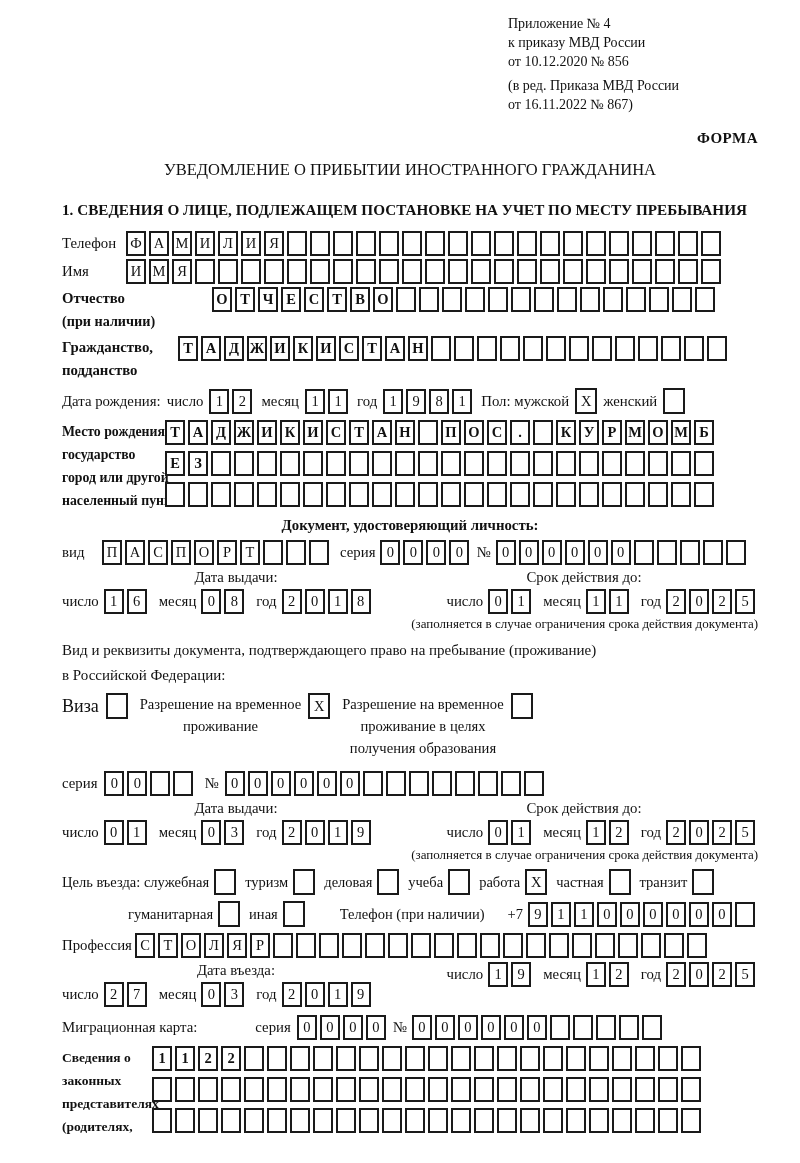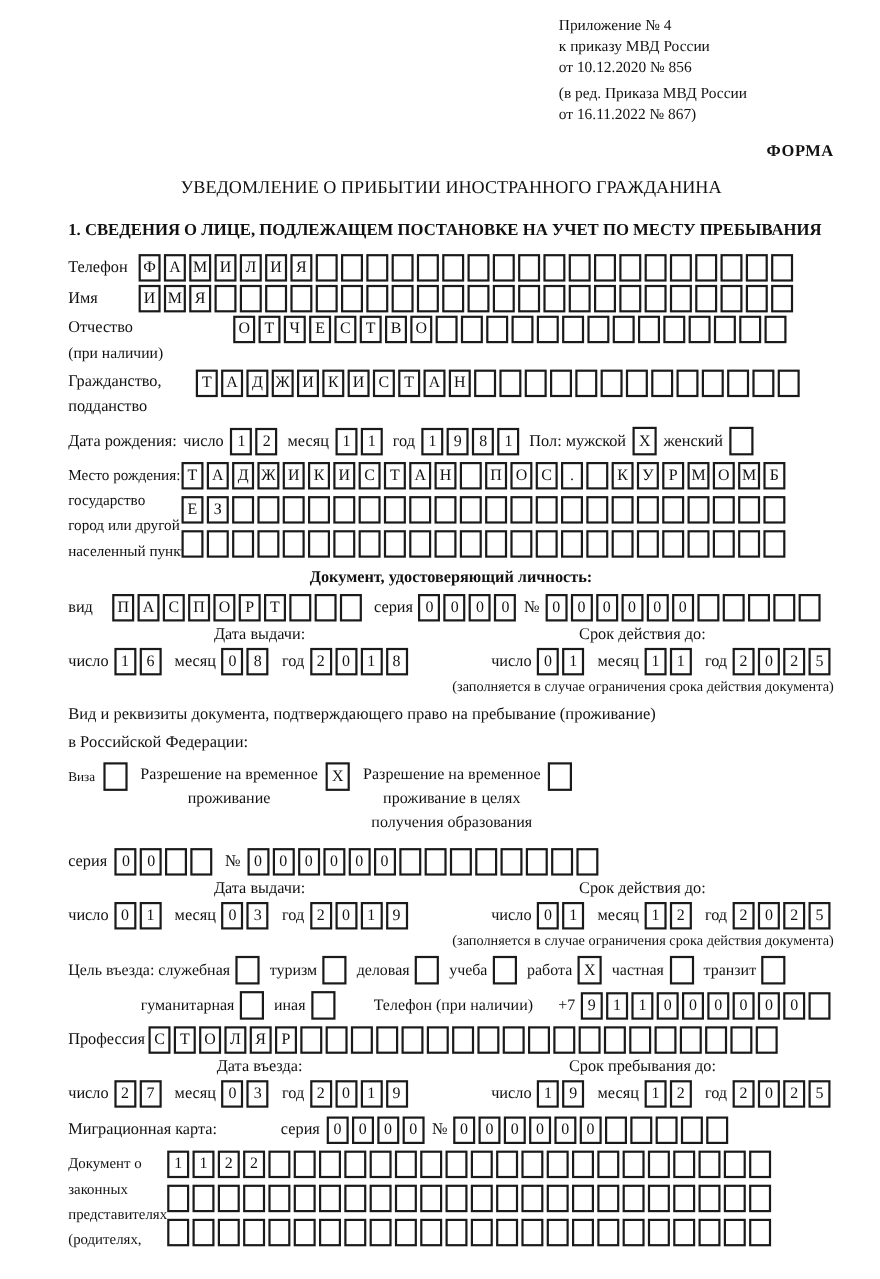--- a/index.html
+++ b/index.html
@@ -19,21 +19,21 @@
   .forma { text-align: right; font-weight: bold; font-size: 15px; margin-top: 16px; letter-spacing: .5px; }
 
   
   .title { text-align: center; font-weight: normal; font-size: 16.5px; line-height: 26px; margin-top: 10px; }
   .blank { display: inline-block; width: 58px; border-bottom: 2.5px solid #333; height: 14px; margin-left: 14px; }
 
   .sec { font-weight: bold; font-size: 15.2px; margin-top: 18px; margin-bottom: 12px; }
 
   
   .r { display: flex; align-items: center; margin-bottom: 3px; }
-  .r.top { align-items: flex-start; }
+  .r.top { align-items: flex-start; font-weight: bold; }
   .lbl { font-size: 14.8px; white-space: nowrap; }
   .st { display: flex; flex-direction: column; flex: none; }
   .st .lbl { line-height: 23px; }
   .sub { font-size: 14.2px; }
   .w64 { width: 64px; } .w150 { width: 150px; } .w116 { width: 116px; }
   .w103 { width: 103px; } .w40 { width: 40px; } .w90 { width: 90px; }
   .col { display: flex; flex-direction: column; }
   .col .cells { margin-bottom: 6px; }
   .col .cells:last-child { margin-bottom: 0; }
 
@@ -65,21 +65,21 @@
   .dl .cells { margin-right: 9px; }
   .dl .cells:last-child { margin-right: 0; }
   .note { text-align: right; font-size: 13px; margin-top: 2px; margin-bottom: 6px; }
 
   .txt { font-size: 15px; line-height: 25px; }
 
   
   .opts { display: flex; align-items: flex-start; margin-top: 5px; margin-bottom: 12px; }
   .opt { display: flex; align-items: flex-start; margin-right: 12px; }
   .opt:last-child { margin-right: 0; }
-  .opt .lbl { margin-right: 7px; line-height: 26px; font-size: 12px; font-family: Liberation Serif, serif; }
+  .opt .lbl { margin-right: 7px; line-height: 26px; font-size: 18px; font-family: Liberation Serif, serif; }
   .optl { display: flex; flex-direction: column; text-align: center; margin-right: 7px; }
   .optl span { font-size: 14.6px; line-height: 22px; white-space: nowrap; }
 
   
   .purp { display: flex; align-items: center; margin-top: 4px; margin-bottom: 6px; }
   .purp .lbl { font-size: 14.5px; margin-right: 5px; }
   .purp .cb { margin-right: 9px; }
   .purp .cb:last-child { margin-right: 0; }
   .ind { margin-left: 66px; }
   .sp30 { width: 26px; flex: none; }
@@ -624,21 +624,20 @@
         <span class="lbl">год</span>
         <span class="cells">
             <span class="cell">2</span>
             <span class="cell">0</span>
             <span class="cell">1</span>
             <span class="cell">9</span>
           </span>
       </div>
     </div>
     <div class="dg">
-      <div class="dh">Срок пребывания до:</div>
       <div class="dl" style="justify-content:flex-end;">
         <span class="lbl">число</span>
         <span class="cells">
             <span class="cell">1</span>
             <span class="cell">9</span>
           </span>
         <span class="lbl">месяц</span>
         <span class="cells">
             <span class="cell">1</span>
             <span class="cell">2</span>
@@ -675,21 +674,21 @@
         <span class="cell"></span>
         <span class="cell"></span>
         <span class="cell"></span>
         <span class="cell"></span>
         <span class="cell"></span>
       </span>
   </div>
 
   <div class="r top">
     <span class="st w90">
-      <span class="lbl" style="font-size:13.5px;">Документ о</span>
+      <span class="lbl" style="font-size:13.5px;">Сведения о</span>
       <span class="lbl" style="font-size:13.5px;">законных</span>
       <span class="lbl" style="font-size:13.5px;">представителях</span>
       <span class="lbl" style="font-size:13.5px;">(родителях,</span>
 
     </span>
     <span class="col">
       <span class="cells">
           <span class="cell">1</span>
           <span class="cell">1</span>
           <span class="cell">2</span>

